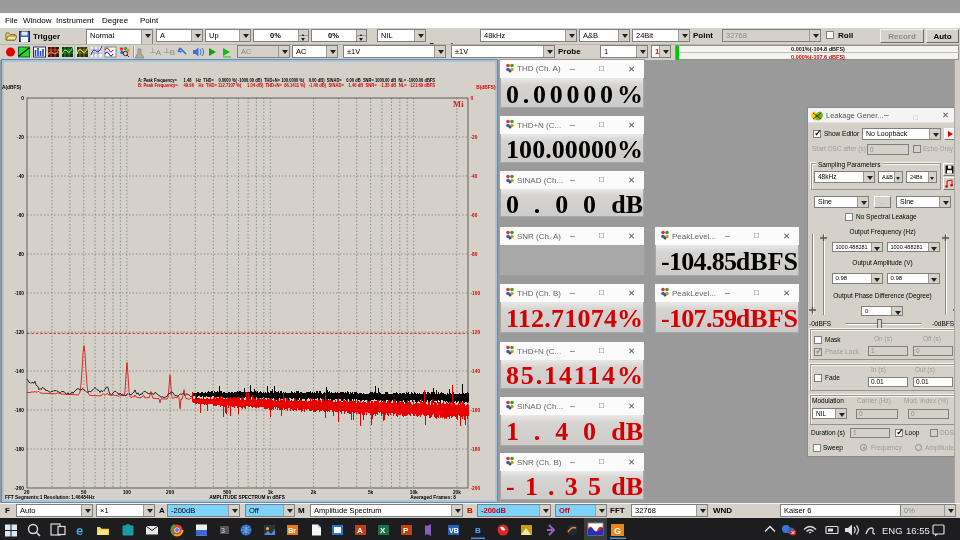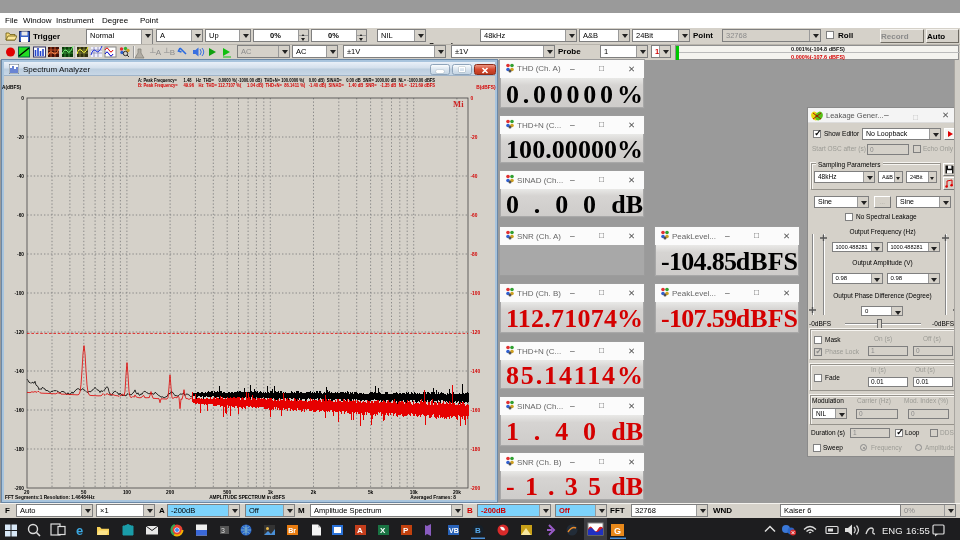--- a/index.html
+++ b/index.html
@@ -12,21 +12,21 @@
  border-left:1px solid #9a9a9a;}
 .dd .a:after{content:"";position:absolute;left:2.5px;top:4px;border:3px solid transparent;
  border-top:4px solid #222;}
 .dd.dis{background:#d5d1c9;color:#8b8b8b;}
 .dd.red{color:#d40000;font-weight:bold;}
 .dd.gb{background:#7dd3fc;}
 .dd.sm .a{width:8px;}
 .dd.sm .a:after{left:1px;top:4.5px;border:2.5px solid transparent;border-top:3.5px solid #222;}
 .lbl{position:absolute;font-weight:bold;font-size:8px;color:#000;white-space:nowrap;}
 .btn{position:absolute;background:#d5d1c9;border:1px solid;border-color:#f4f2ee #6f6b63 #6f6b63 #f4f2ee;
- text-align:left;font-size:8px;font-weight:bold;}
+ text-align:center;font-size:8px;font-weight:bold;}
 .meter{position:absolute;background:#a8a8a8;border:1px solid #9c9c9c;}
 .mtitle{position:absolute;left:0;top:0;right:0;height:18px;background:#fbfbfb;}
 .mtxt{position:absolute;left:17px;top:4.5px;font-size:8px;color:#666;white-space:nowrap;}
 .mbt{position:absolute;top:4px;font-size:8.5px;color:#555;}
 .mval{position:absolute;left:1px;right:1px;top:18px;bottom:1px;
  background:linear-gradient(#e9e9e7,#d6d4d2 25%,#ceccca);overflow:hidden;}
 .cb{position:absolute;width:8px;height:8px;background:#fff;border:1px solid #808080;}
 .cb.g{background:#d5d1c9;}
 .ck{position:absolute;left:0.2px;top:-2.6px;font-size:9px;font-weight:bold;color:#000;}
 .ck.g{color:#8b8b8b;}
@@ -186,38 +186,20 @@
 <div class="abs" style="left:0;top:0;width:284px;height:7px;border-bottom:1px solid #bbb;">
  <div class="abs" style="left:0;top:0;width:2.5px;height:7px;background:#00c800;"></div>
  <div class="abs" style="left:0;right:0;top:0.5px;text-align:center;font-size:5.5px;font-weight:bold;color:#111;">0.001%(-104.8 dBFS)</div>
       </div>
 <div class="abs" style="left:0;top:7.5px;width:284px;height:7px;">
  <div class="abs" style="left:0;top:0;width:2.5px;height:7px;background:#00c800;"></div>
  <div class="abs" style="left:0;right:0;top:0.5px;text-align:center;font-size:5.5px;font-weight:bold;color:#d40000;">0.000%(-107.6 dBFS)</div>
       </div>
 </div>
 <div class="abs" style="left:2px;top:60px;width:495px;height:442px;background:#d5d1c9;border:2px solid #a8c4dd;box-shadow:0 0 0 1px #6b88a6;">
- <div class="abs" style="left:0;top:0;right:0;height:14px;background:linear-gradient(180deg,#e9f0f8 0%,#d4e0ec 45%,#bccedf 55%,#c8d7e6 100%);border-bottom:1px solid #9fb4c9;">
-  <svg class="abs" style="left:5px;top:2px" width="10" height="10" viewBox="0 0 10 10">
-   <rect x="0" y="0" width="10" height="10" fill="#fff" stroke="#567"></rect>
-   <path d="M2 9V4 M4 9V2 M6 9V5 M8 9V3" stroke="#2a50c0" stroke-width="1.4"></path>
-  </svg>
-  <span class="abs" style="left:19px;top:2.5px;font-size:8px;color:#111;">Spectrum Analyzer</span>
-  <div class="abs" style="left:426px;top:1.5px;width:20px;height:11px;background:linear-gradient(#fbfdfe,#dde7f0 45%,#c5d5e4);border:1px solid #8fa4ba;border-radius:2.5px;">
-          <div style="margin:5.5px auto 0;width:8px;height:2.5px;background:#fff;border-radius:1px;box-shadow:0 0 1px #566;"></div>
-        </div>
-  <div class="abs" style="left:448px;top:1.5px;width:20px;height:11px;background:linear-gradient(#fbfdfe,#dde7f0 45%,#c5d5e4);border:1px solid #8fa4ba;border-radius:2.5px;">
-          <div style="margin:2.5px auto 0;width:6px;height:5px;border:1.5px solid #fff;box-shadow:0 0 1px #566;"></div>
-        </div>
-  <div class="abs" style="left:470px;top:1.5px;width:22px;height:11px;background:linear-gradient(#eb9582,#d64a30 50%,#bb3a1e);border:1px solid #8e2a16;border-radius:2.5px;">
-   <svg style="display:block;margin:2px auto 0" width="8" height="7" viewBox="0 0 8 7">
-            <path d="M1.5 1 L6.5 6 M6.5 1 L1.5 6" stroke="#fff" stroke-width="1.6"></path>
-          </svg>
-        </div>
- </div>
  <svg class="abs" style="left:-2px;top:14px" width="494" height="424" viewBox="0 0 494 424">
 <text x="136.0" y="6.400000000000006" font-size="4.8" font-weight="bold" fill="#000" xml:space="preserve" textLength="297" lengthAdjust="spacingAndGlyphs">A: Peak Frequency=      1.48    Hz  THD=    0.0000 %( -1000.00 dB)  THD+N= 100.0000 %(    0.00 dB)  SINAD=    0.00 dB  SNR= 1000.00 dB  NL= -1000.00 dBFS</text>
         <text x="136.0" y="11.400000000000006" font-size="4.8" font-weight="bold" fill="#d40000" xml:space="preserve" textLength="297" lengthAdjust="spacingAndGlyphs">B: Peak Frequency=     49.96    Hz  THD= 112.7107 %(     1.04 dB)  THD+N=  86.1411 %(   -1.40 dB)  SINAD=    1.40 dB  SNR=   -1.35 dB  NL=  -121.69 dBFS</text>
         <text x="0.0" y="13.0" font-size="4.8" font-weight="bold" fill="#000">A(dBFS)</text>
         <text x="493.5" y="13.0" font-size="4.8" font-weight="bold" fill="#d40000" text-anchor="end">B(dBFS)</text>
         <path d="M50.0 22.0V412.0" stroke="#828282" stroke-width="0.9" stroke-dasharray="1.4 2.0" fill="none"></path>
         <path d="M67.9 22.0V412.0" stroke="#828282" stroke-width="0.9" stroke-dasharray="1.4 2.0" fill="none"></path>
         <path d="M81.8 22.0V412.0" stroke="#828282" stroke-width="0.9" stroke-dasharray="1.4 2.0" fill="none"></path>
         <path d="M93.1 22.0V412.0" stroke="#828282" stroke-width="0.9" stroke-dasharray="1.4 2.0" fill="none"></path>
         <path d="M102.7 22.0V412.0" stroke="#828282" stroke-width="0.9" stroke-dasharray="1.4 2.0" fill="none"></path>

